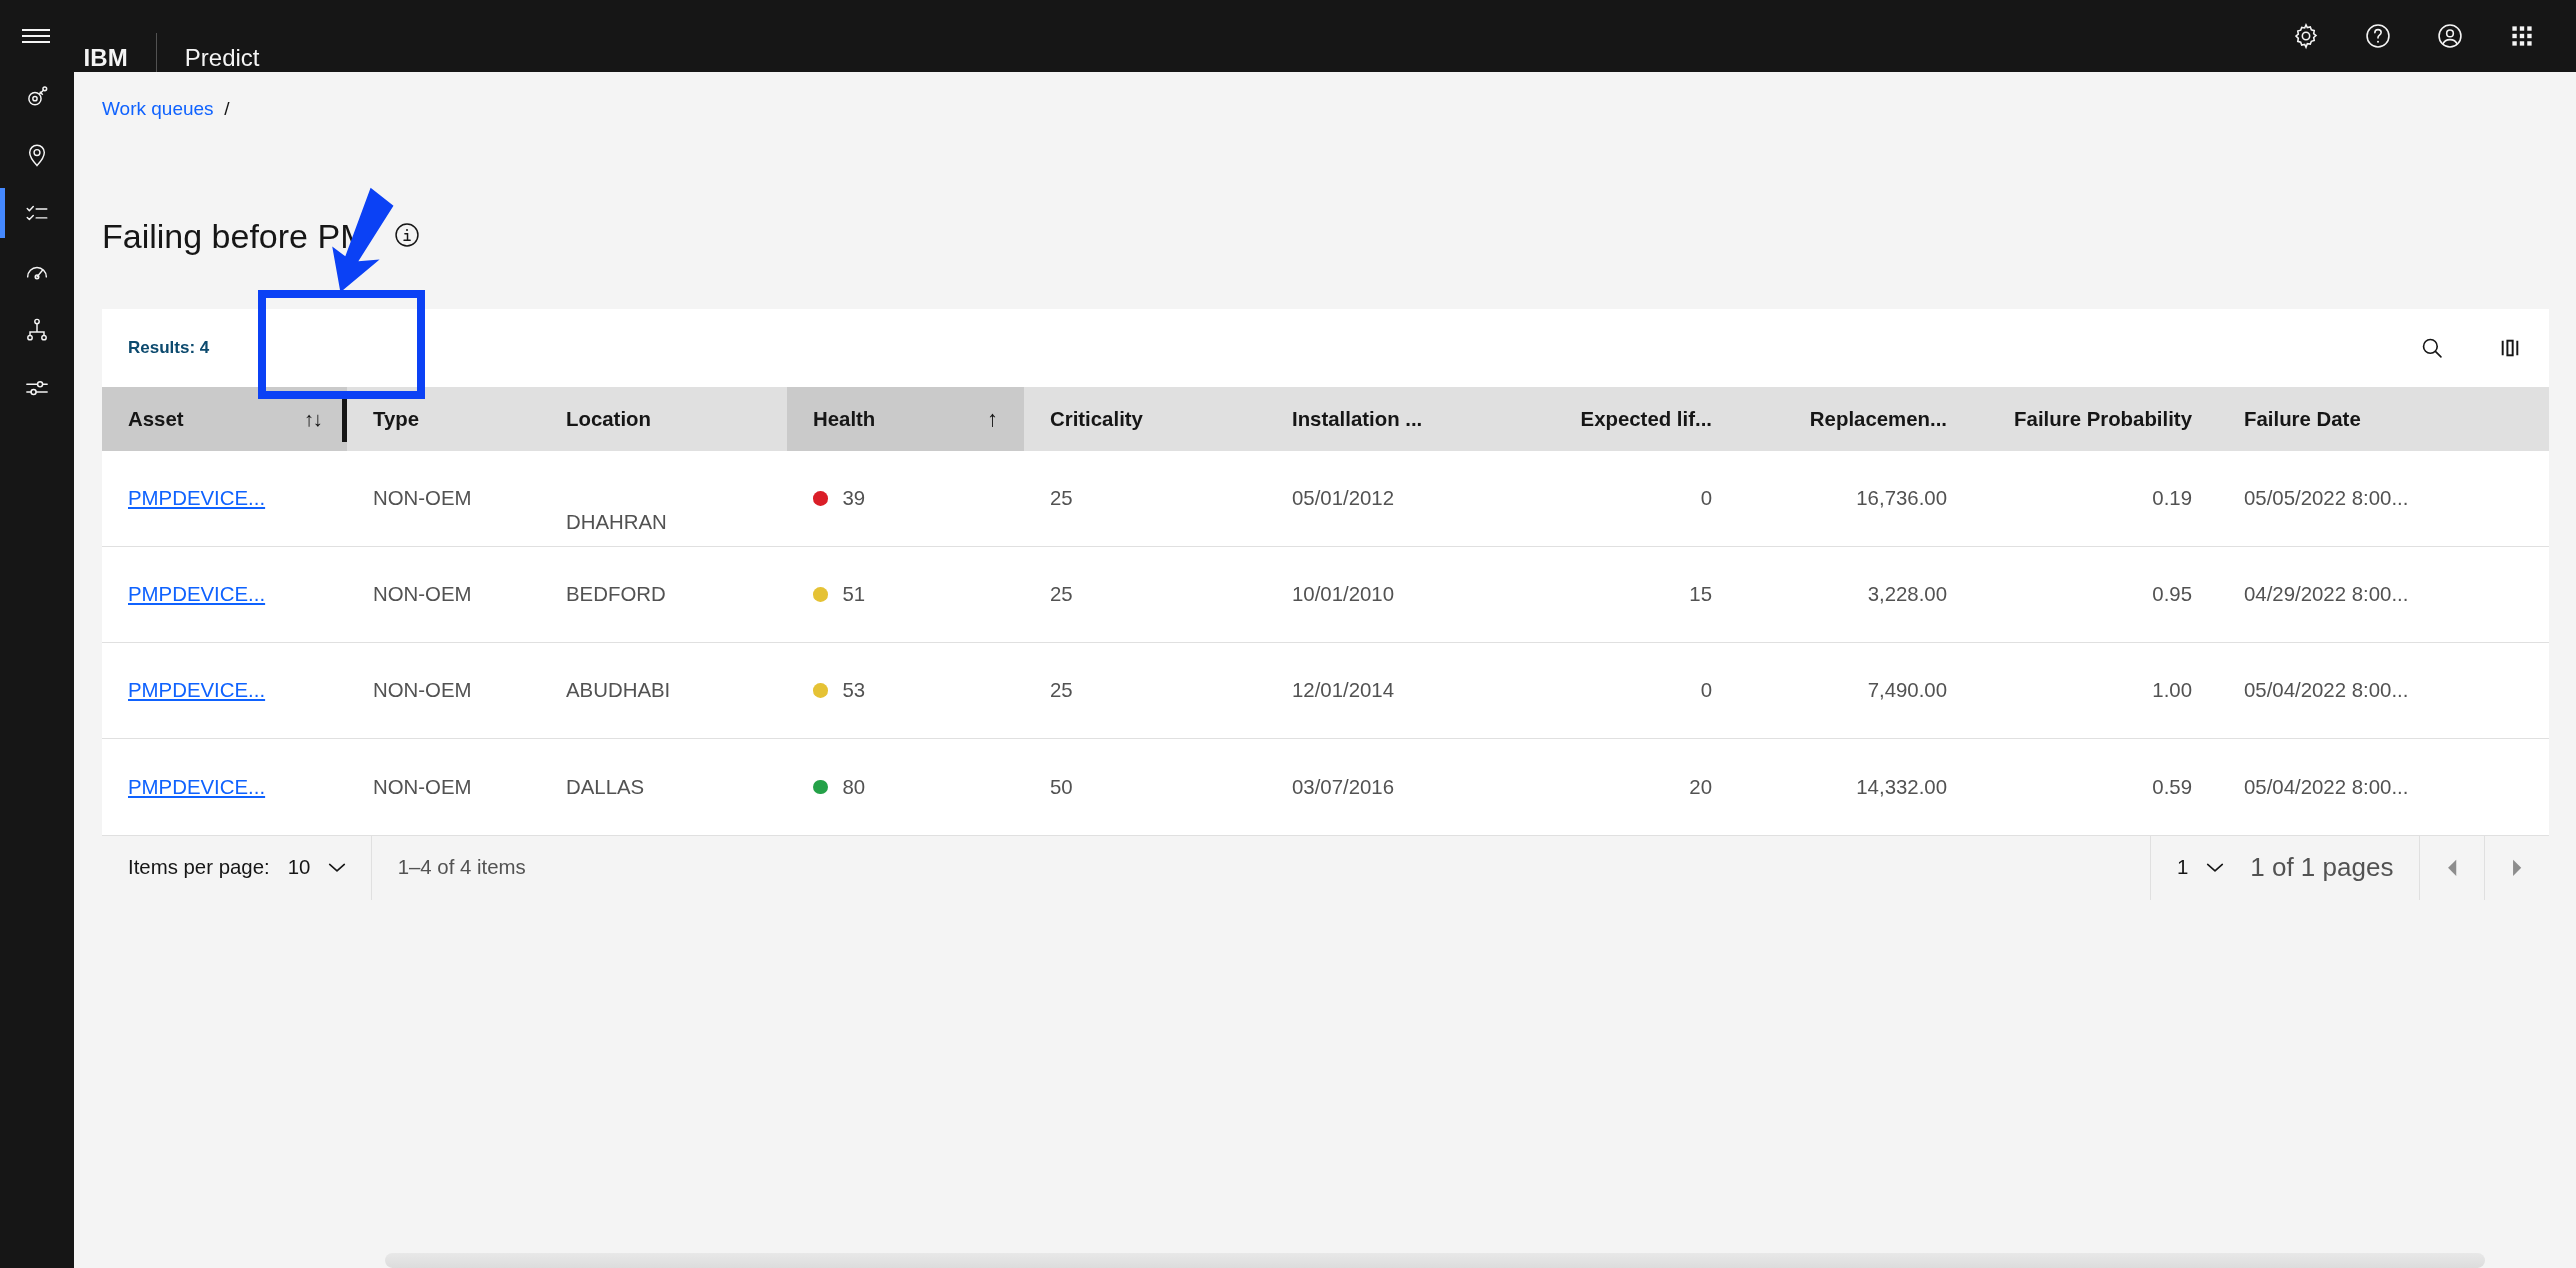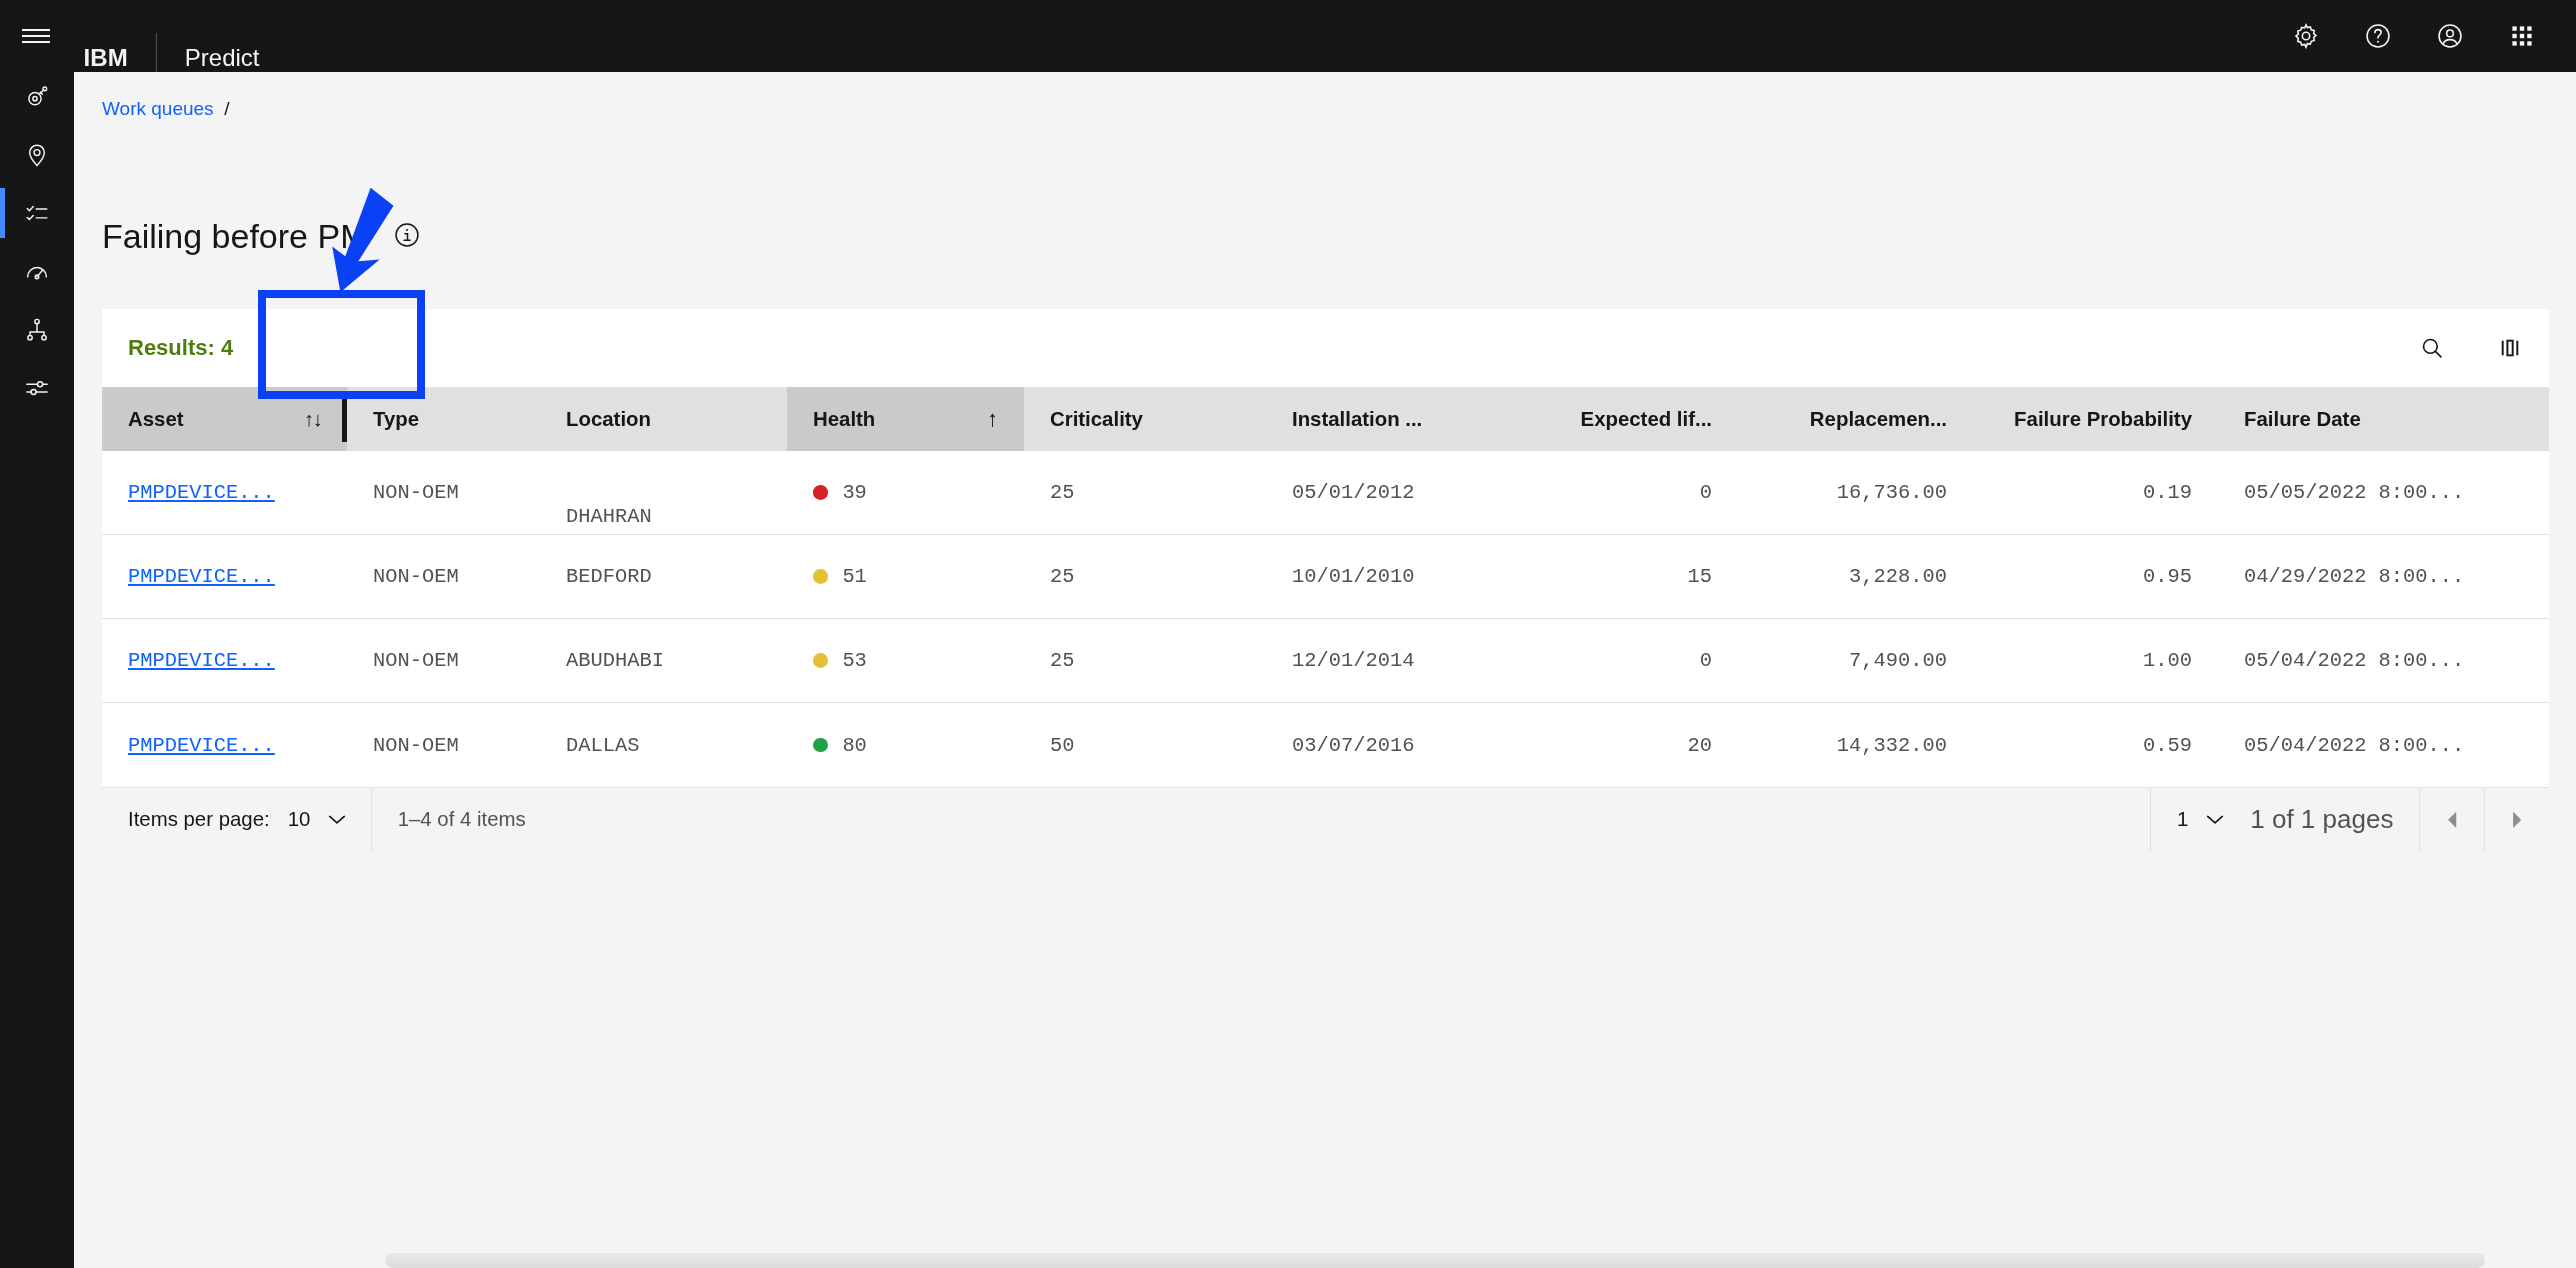--- a/index.html
+++ b/index.html
@@ -107,21 +107,21 @@
     background: #ffffff;
   }
   .table-toolbar {
     height: 78px;
     display: flex; align-items: center;
     background: #ffffff;
     border-bottom: 0.8px solid #ffffff;
   }
   .results-count {
     padding-left: 26px;
-    font-size: 22px; font-weight: 600; color: #4d7c0f;
+    font-size: 17px; font-weight: 600; color: #0c4a6e;
   }
   .toolbar-actions {
     margin-left: auto; display: flex; align-items: center;
   }
   .toolbar-btn {
     width: 78px; height: 78px;
     display: flex; align-items: center; justify-content: center;
     cursor: pointer;
   }
 
@@ -153,24 +153,23 @@
     padding-left: 16.3px;
   }
   .col-resizer {
     position: absolute; right: 0; top: 9px;
     width: 4.9px; height: 46px; background: #161616;
     cursor: col-resize;
   }
 
   
   .tbody-row {
-    display: flex; height: 84px; align-items: center;
+    display: flex; height: 96px; align-items: center;
     background: #ffffff;
     border-bottom: 0.8px solid #e0e0e0;
-    font-family: Liberation Mono, monospace;
   }
   .tbody-row:last-child { border-bottom: none; }
   .td {
     display: flex; align-items: center;
     font-size: 20.4px; color: #525252;
     padding: 0 26px;
     flex-shrink: 0;
     white-space: nowrap; overflow: hidden;
   }
   .td.num { justify-content: flex-end; }

